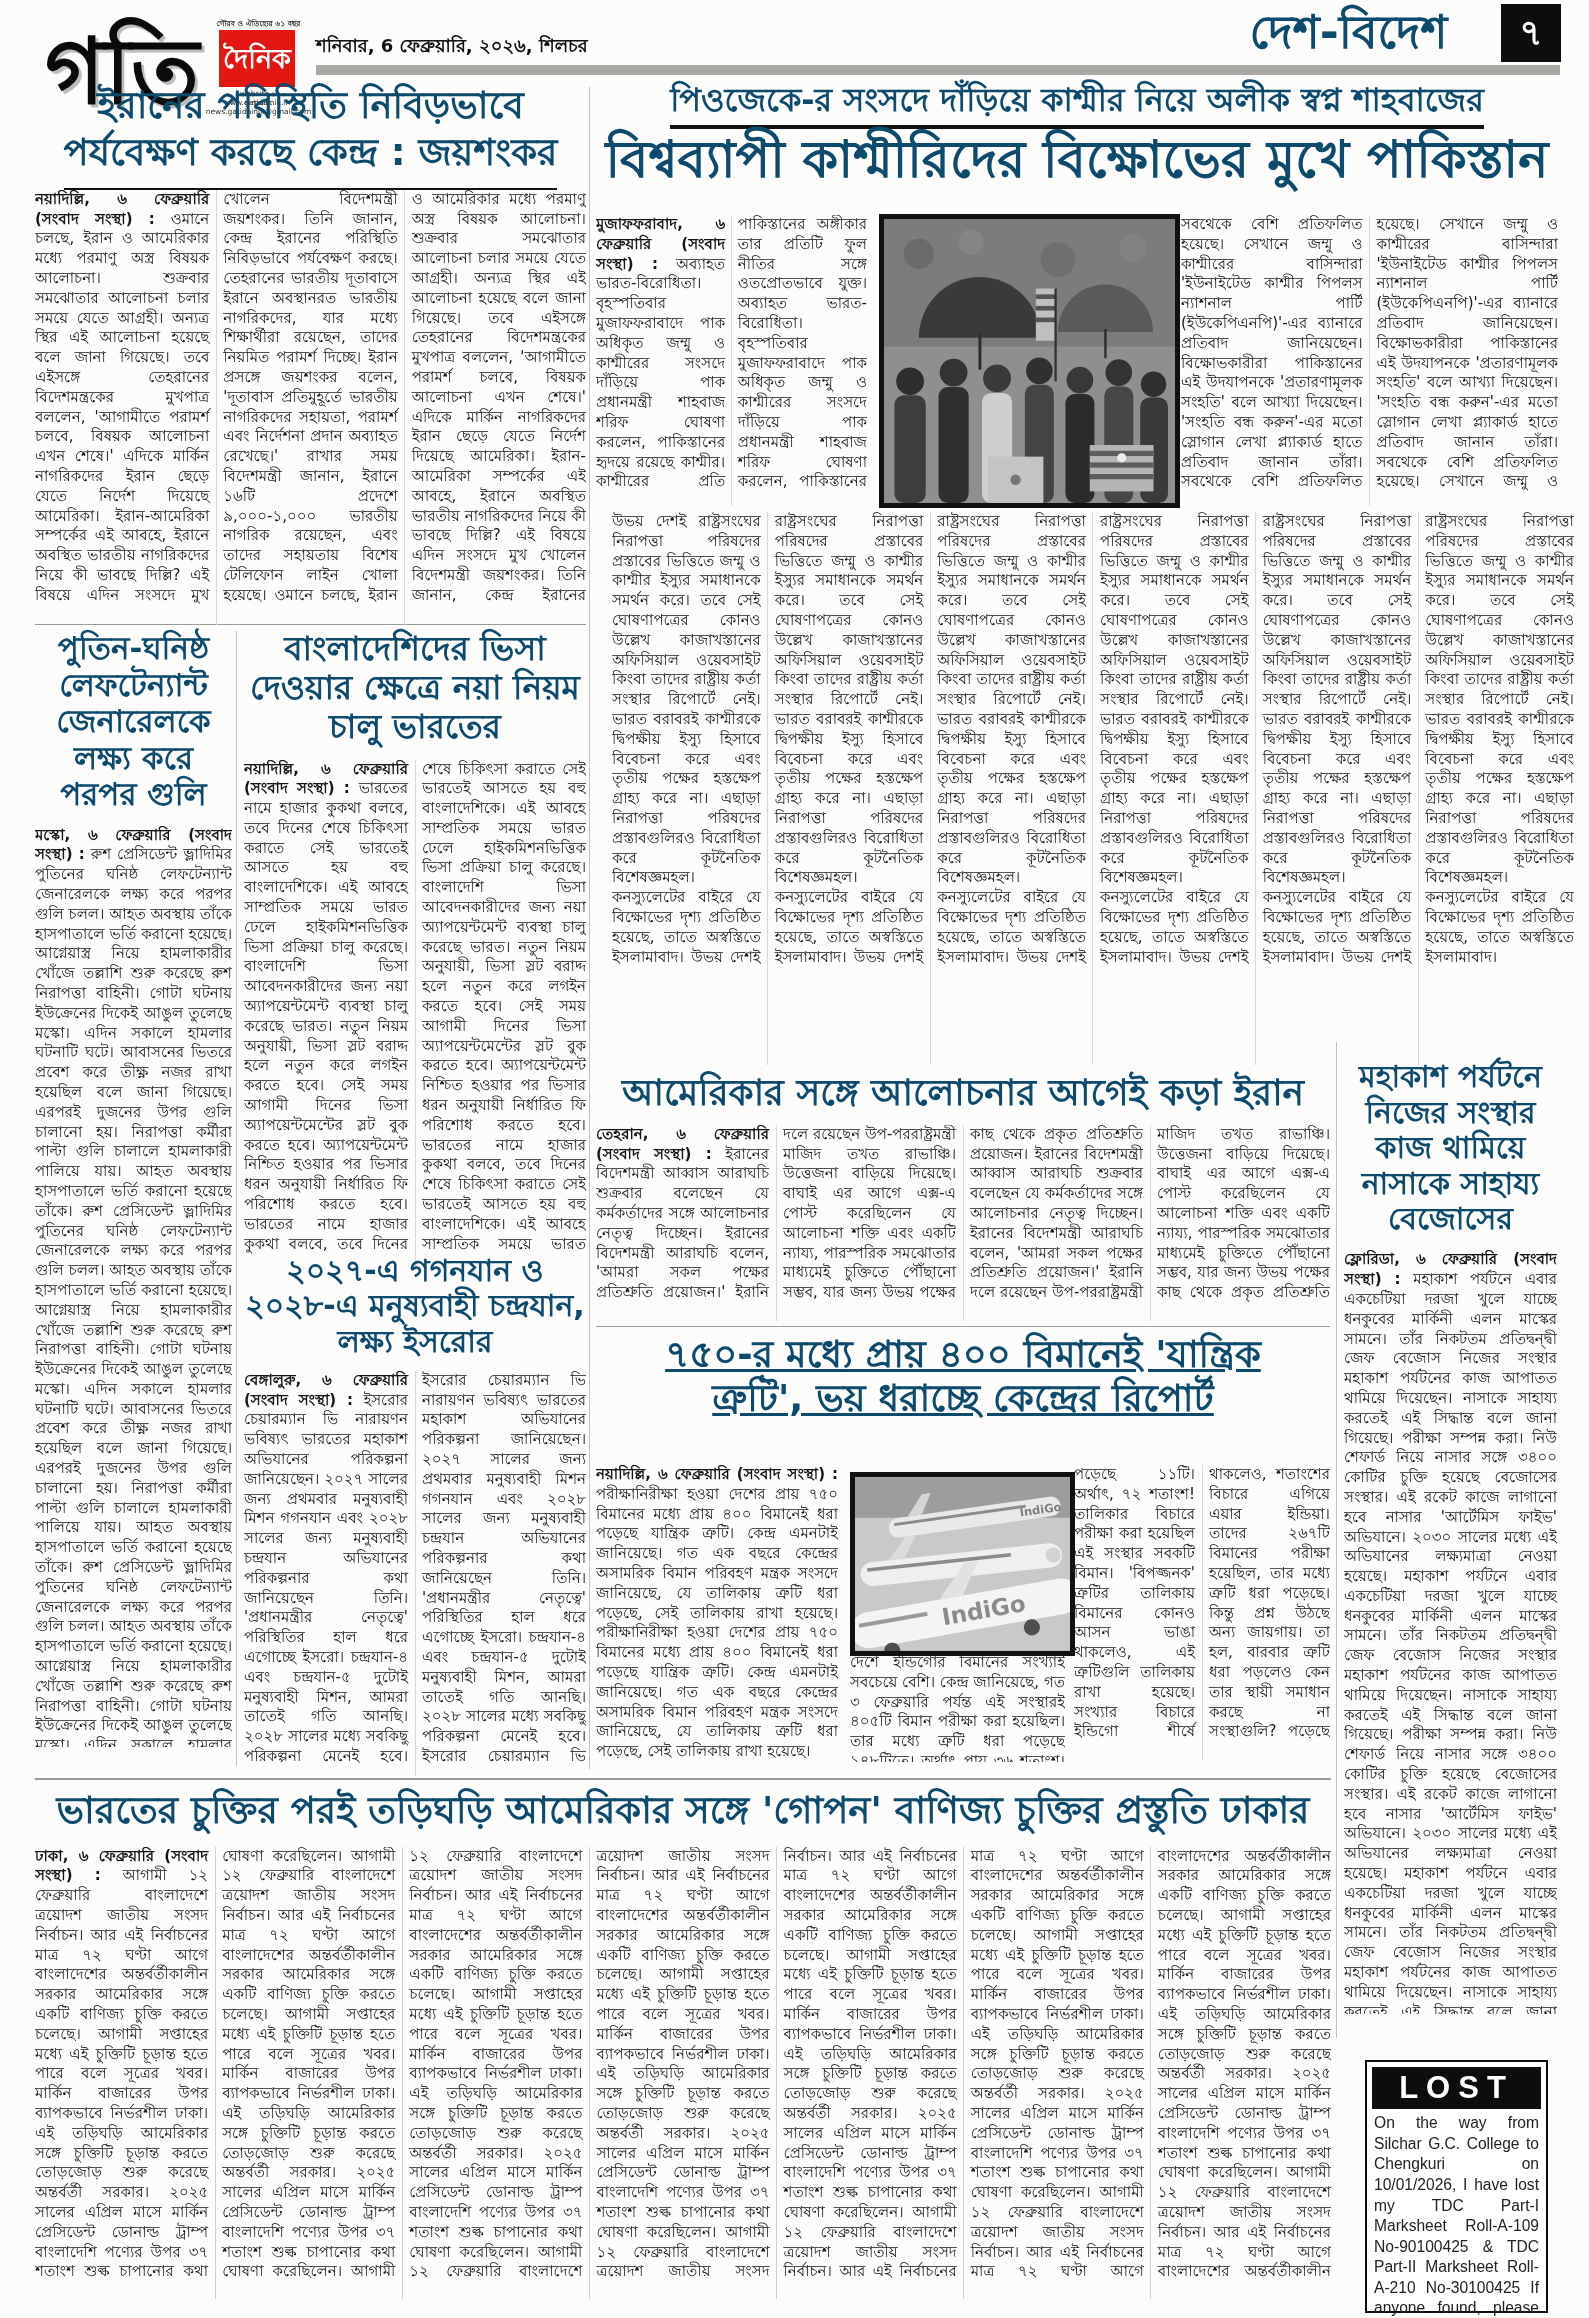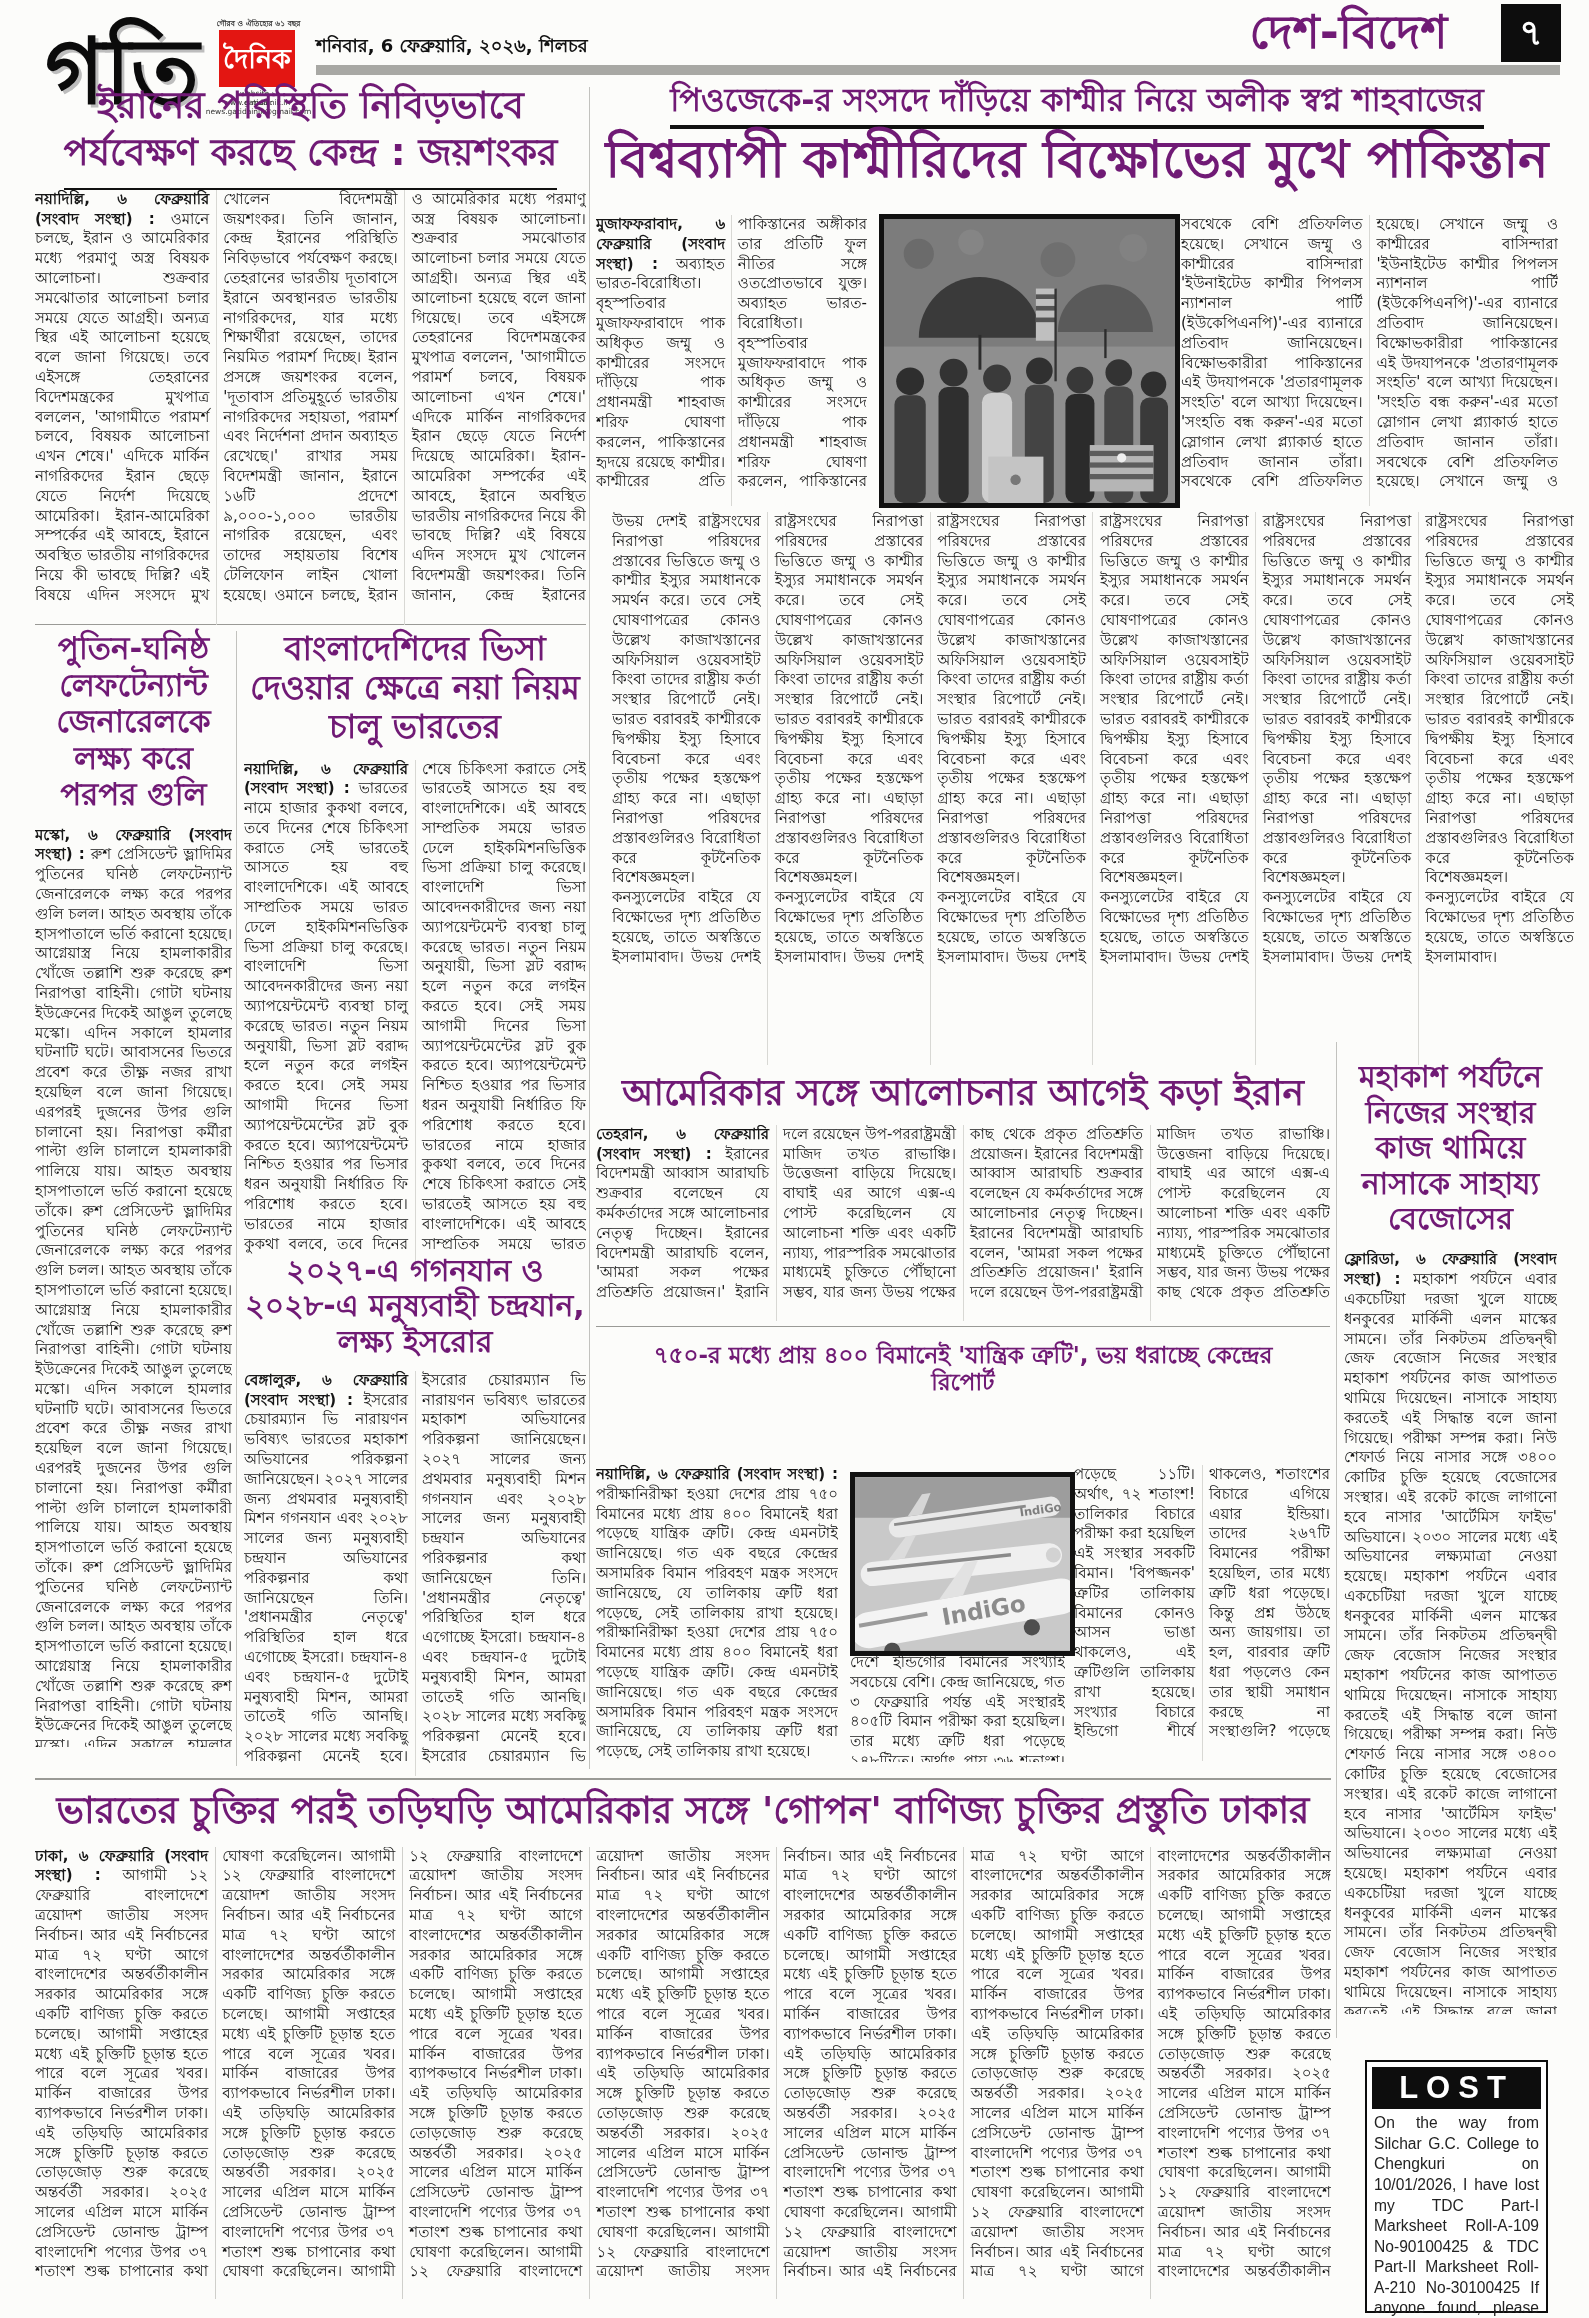--- a/index.html
+++ b/index.html
@@ -1,19 +1,19 @@
 <!DOCTYPE html>
 <html style="font-size:9.3px"><head>
 <meta charset="utf-8">
 <style>
   html,body{margin:0;padding:0;}
   body{width:1589px;height:2319px;position:relative;background:#fcfcfa;
        font-family:"DejaVu Sans",sans-serif;color:#111;overflow:hidden;}
   .abs{position:absolute;}
-  .hl{font-weight:bold;color:#701a75;text-align:center;line-height:1.18;}
+  .hl{font-weight:bold;color:#0c4a6e;text-align:center;line-height:1.18;}
   .nowrap{white-space:nowrap;}
   .body-txt{font-size:15px;line-height:1.32;text-align:justify;overflow:hidden;color:#161616;}
   .dl{font-weight:bold;}
   .c2{column-count:2;column-gap:14px;column-rule:0.6px solid #d8d8d4;}
   .c3{column-count:3;column-gap:14px;column-rule:0.6px solid #d8d8d4;}
   .c4{column-count:4;column-gap:14px;column-rule:0.6px solid #d8d8d4;}
   .c6{column-count:6;column-gap:14px;column-rule:0.6px solid #d8d8d4;}
   .c7{column-count:7;column-gap:14px;column-rule:0.6px solid #cfcfcb;}
   .rule-h{background:#9a9a96;height:1.7px;}
   .rule-v{background:#c2c2be;width:1.2px;}
@@ -157,21 +157,21 @@
 
 <div class="abs" style="left:596px;top:1072px;width:734px;height:254px;">
   <div class="hl nowrap" style="font-size:36px;">আমেরিকার সঙ্গে আলোচনার আগেই কড়া ইরান</div>
   <div class="body-txt c4" style="margin-top:10.4px;height:196px;">
     <span class="dl">তেহরান, ৬ ফেব্রুয়ারি (সংবাদ সংস্থা) :</span>
     <span>ইরানের বিদেশমন্ত্রী আব্বাস আরাঘচি শুক্রবার বলেছেন যে কর্মকর্তাদের সঙ্গে আলোচনার নেতৃত্ব দিচ্ছেন। ইরানের বিদেশমন্ত্রী আরাঘচি বলেন, 'আমরা সকল পক্ষের প্রতিশ্রুতি প্রয়োজন।' ইরানি দলে রয়েছেন উপ-পররাষ্ট্রমন্ত্রী মাজিদ তখত রাভাঞ্চি। উত্তেজনা বাড়িয়ে দিয়েছে। বাঘাই এর আগে এক্স-এ পোস্ট করেছিলেন যে আলোচনা শক্তি এবং একটি ন্যায্য, পারস্পরিক সমঝোতার মাধ্যমেই চুক্তিতে পৌঁছানো সম্ভব, যার জন্য উভয় পক্ষের কাছ থেকে প্রকৃত প্রতিশ্রুতি প্রয়োজন। ইরানের বিদেশমন্ত্রী আব্বাস আরাঘচি শুক্রবার বলেছেন যে কর্মকর্তাদের সঙ্গে আলোচনার নেতৃত্ব দিচ্ছেন। ইরানের বিদেশমন্ত্রী আরাঘচি বলেন, 'আমরা সকল পক্ষের প্রতিশ্রুতি প্রয়োজন।' ইরানি দলে রয়েছেন উপ-পররাষ্ট্রমন্ত্রী মাজিদ তখত রাভাঞ্চি। উত্তেজনা বাড়িয়ে দিয়েছে। বাঘাই এর আগে এক্স-এ পোস্ট করেছিলেন যে আলোচনা শক্তি এবং একটি ন্যায্য, পারস্পরিক সমঝোতার মাধ্যমেই চুক্তিতে পৌঁছানো সম্ভব, যার জন্য উভয় পক্ষের কাছ থেকে প্রকৃত প্রতিশ্রুতি প্রয়োজন। ইরানের বিদেশমন্ত্রী আব্বাস আরাঘচি শুক্রবার বলেছেন যে কর্মকর্তাদের সঙ্গে আলোচনার নেতৃত্ব দিচ্ছেন। ইরানের বিদেশমন্ত্রী আরাঘচি বলেন, 'আমরা সকল পক্ষের প্রতিশ্রুতি প্রয়োজন।' ইরানি দলে রয়েছেন উপ-পররাষ্ট্রমন্ত্রী মাজিদ তখত রাভাঞ্চি। উত্তেজনা বাড়িয়ে দিয়েছে। বাঘাই এর আগে এক্স-এ পোস্ট করেছিলেন যে আলোচনা শক্তি এবং একটি ন্যায্য, পারস্পরিক সমঝোতার মাধ্যমেই চুক্তিতে পৌঁছানো সম্ভব, যার জন্য উভয় পক্ষের কাছ থেকে প্রকৃত প্রতিশ্রুতি প্রয়োজন।</span>
   </div>
 </div>
 
 <div class="abs" style="left:596px;top:1333px;width:734px;height:433px;">
-  <div class="hl" style="font-size:23px;width:637px;margin:9px auto;">৭৫০-র মধ্যে প্রায় ৪০০ বিমানেই 'যান্ত্রিক ত্রুটি', ভয় ধরাচ্ছে কেন্দ্রের রিপোর্ট</div>
+  <div class="hl" style="font-size:37px;width:637px;margin:0 auto;text-decoration:underline;">৭৫০-র মধ্যে প্রায় ৪০০ বিমানেই 'যান্ত্রিক ত্রুটি', ভয় ধরাচ্ছে কেন্দ্রের রিপোর্ট</div>
   <div class="abs body-txt" style="left:0;top:132px;width:242px;height:296px;">
     <span class="dl">নয়াদিল্লি, ৬ ফেব্রুয়ারি (সংবাদ সংস্থা) :</span>
     <span>পরীক্ষানিরীক্ষা হওয়া দেশের প্রায় ৭৫০ বিমানের মধ্যে প্রায় ৪০০ বিমানেই ধরা পড়েছে যান্ত্রিক ত্রুটি। কেন্দ্র এমনটাই জানিয়েছে। গত এক বছরে কেন্দ্রের অসামরিক বিমান পরিবহণ মন্ত্রক সংসদে জানিয়েছে, যে তালিকায় ত্রুটি ধরা পড়েছে, সেই তালিকায় রাখা হয়েছে। পরীক্ষানিরীক্ষা হওয়া দেশের প্রায় ৭৫০ বিমানের মধ্যে প্রায় ৪০০ বিমানেই ধরা পড়েছে যান্ত্রিক ত্রুটি। কেন্দ্র এমনটাই জানিয়েছে। গত এক বছরে কেন্দ্রের অসামরিক বিমান পরিবহণ মন্ত্রক সংসদে জানিয়েছে, যে তালিকায় ত্রুটি ধরা পড়েছে, সেই তালিকায় রাখা হয়েছে।</span>
   </div>
   <div class="abs photo-frame" style="left:254px;top:139px;width:215px;height:174px;">
     <svg width="215" height="174" viewBox="0 0 372 300" xmlns="http://www.w3.org/2000/svg">
       <rect width="372" height="300" fill="#c9c9c9"></rect>
       <rect width="372" height="70" fill="#9d9d9d"></rect>
       <g transform="rotate(-8 186 90)">
         <rect x="60" y="55" width="300" height="34" rx="17" fill="#e9e9e9"></rect>

